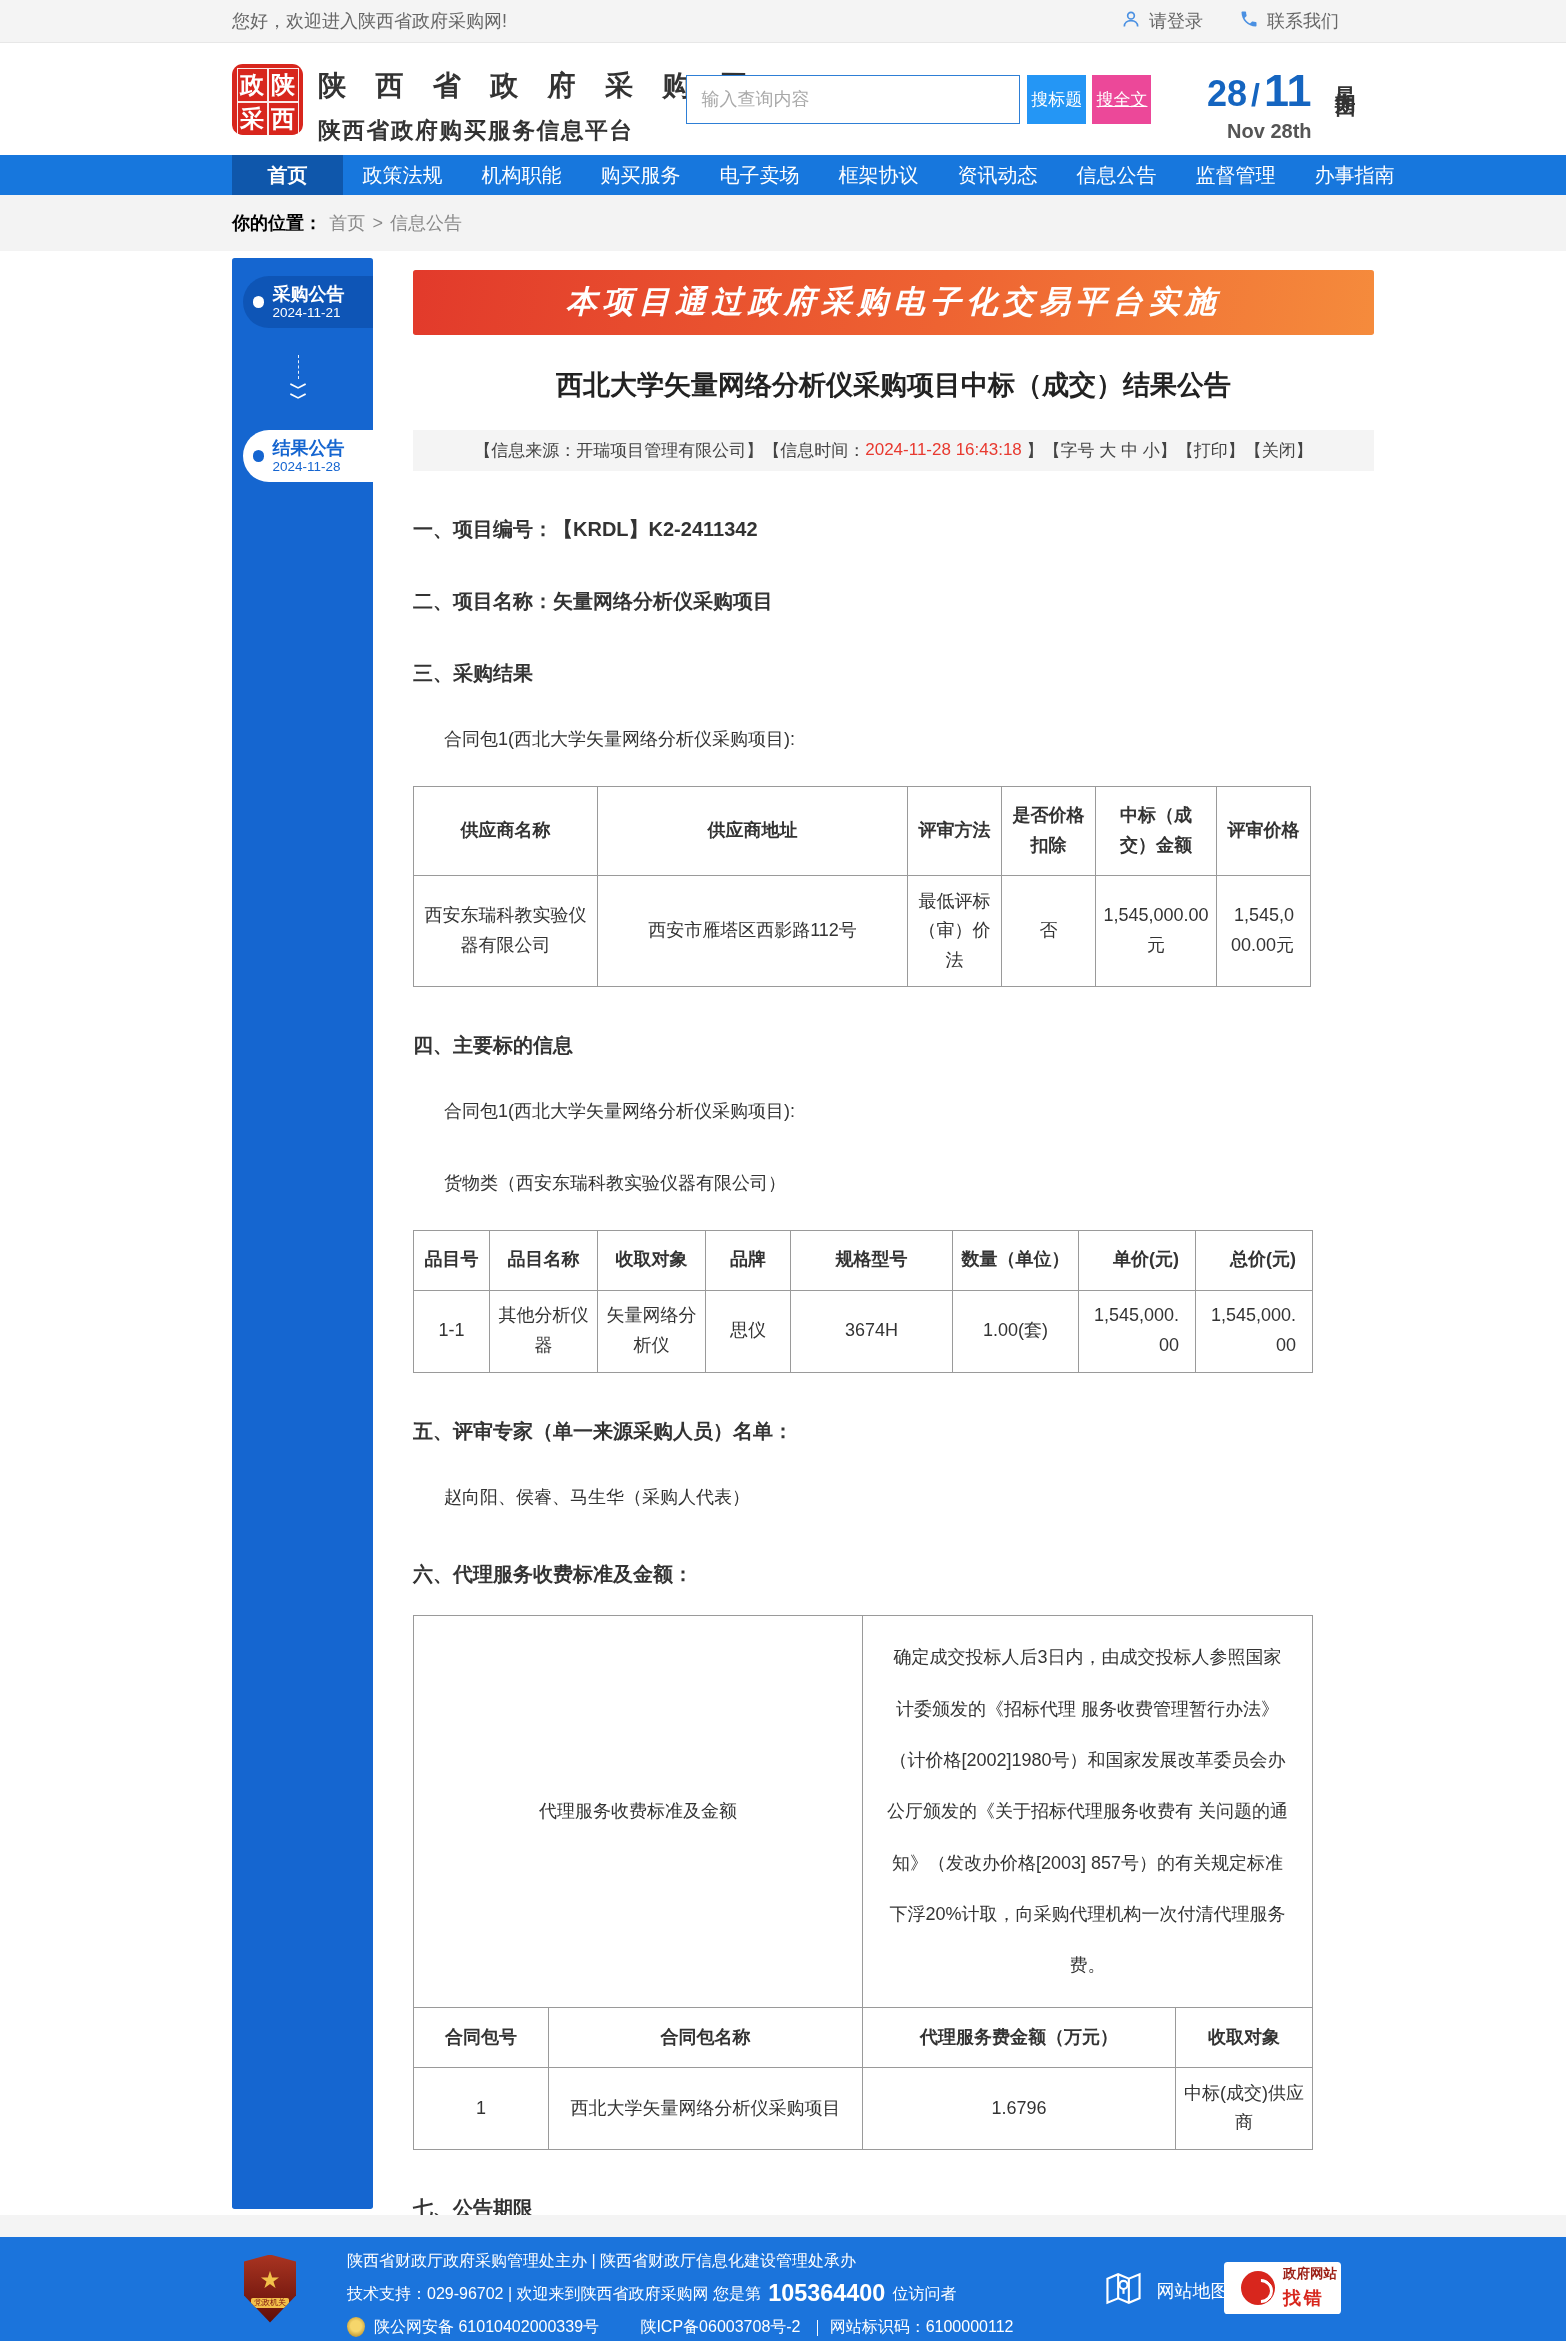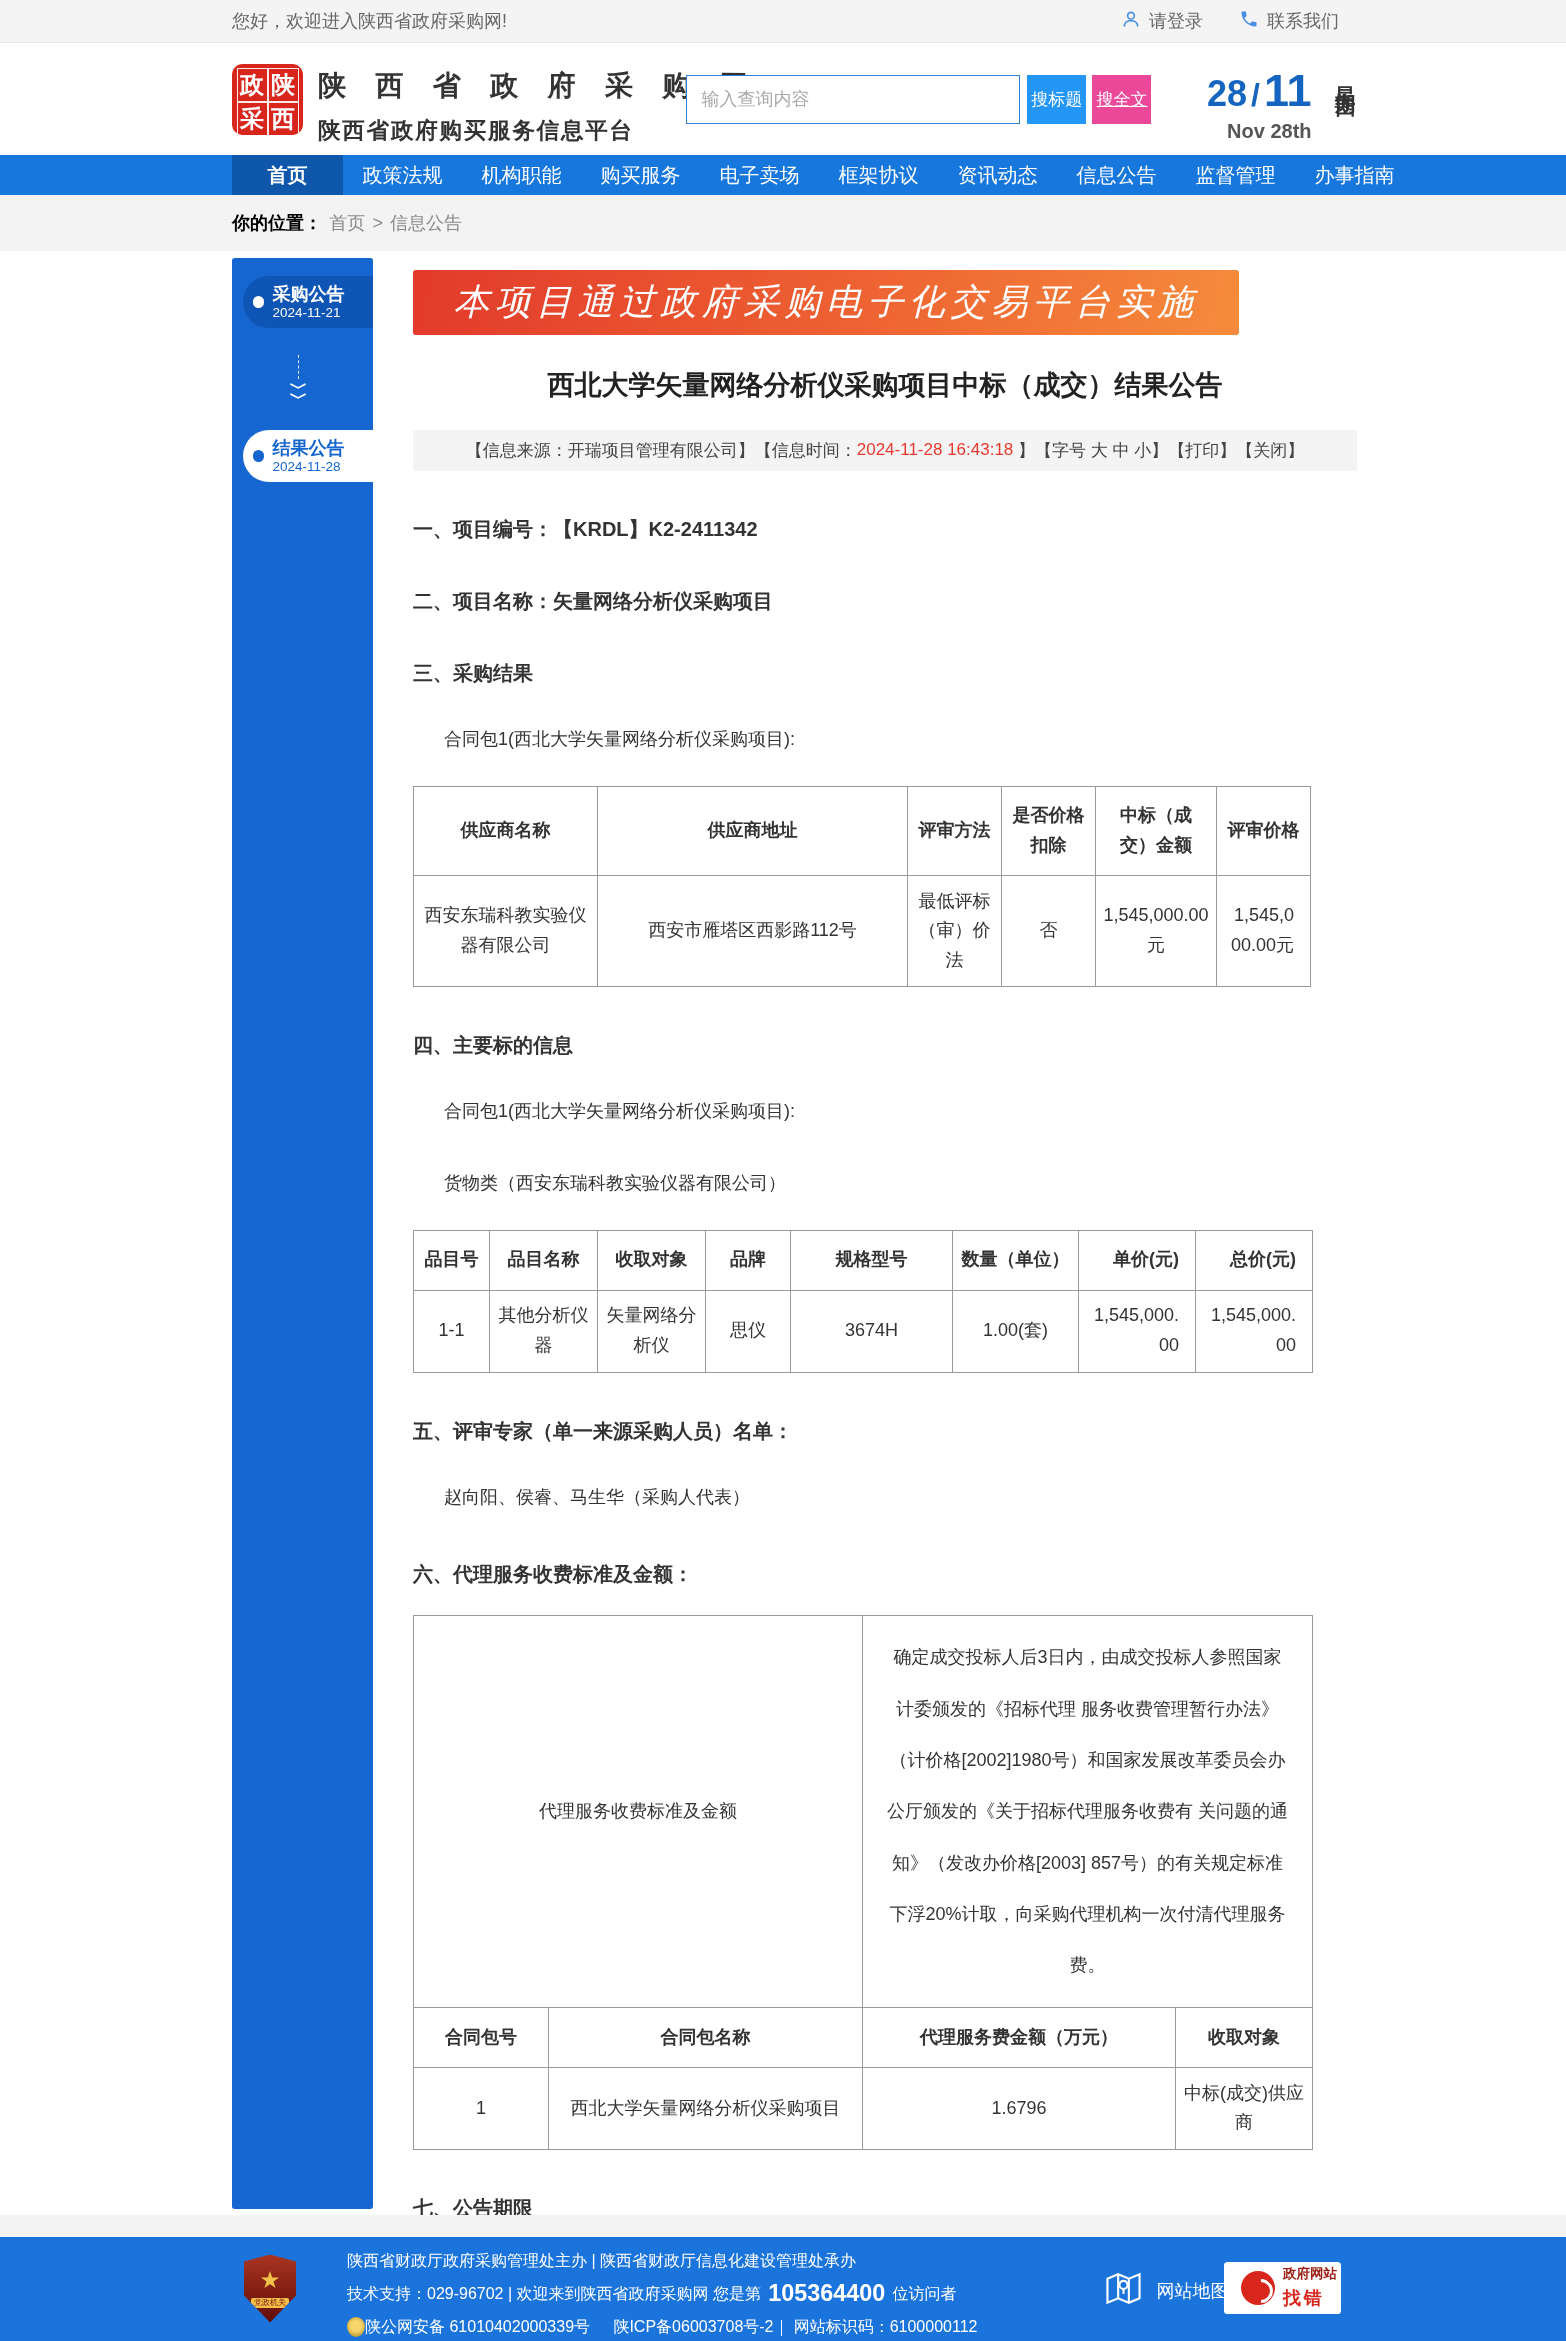--- a/index.html
+++ b/index.html
@@ -59,24 +59,24 @@
   .step2 { background:#ffffff; color:#1565d0; }
   .step2 .dot { background:#1565d0; }
   .step-label { font-size:18px; font-weight:bold; line-height:1.2; }
   .step-date { font-size:13.5px; }
   .timeline-arrow { margin:27px 0 27px 56px; width:21.6px; display:flex; flex-direction:column;
                     align-items:center; color:#fff; }
   .t-dash { height:23.4px; border-left:1.8px dashed rgba(255,255,255,.9); margin-bottom:4.5px; }
   .t-chev { font-size:18px; line-height:10px; font-weight:bold; }
 
   .main { flex:1; margin-left:40px; }
-  .banner { width:826px; height:65px; margin-top:11.7px; border-radius:2.7px;
+  .banner { width:961px; height:65px; margin-top:11.7px; border-radius:2.7px;
             background:linear-gradient(100deg,#e23a2b 0%,#ee6332 55%,#f58b3c 100%);
             display:flex; align-items:center; justify-content:center;
-            color:#fff; font-size:36px; font-weight:normal; font-style:italic; letter-spacing:5.4px; }
+            color:#fff; font-size:31px; font-weight:bold; font-style:italic; letter-spacing:5.4px; }
   .article-title { text-align:center; font-size:27px; font-weight:bold; color:#222; margin-top:32px; }
   .meta { margin-top:27px; height:41px; background:#f4f4f4; display:flex; align-items:center;
           justify-content:center; font-size:17px; color:#444; }
   .meta .time { color:#e8392f; }
   .meta .mctl { cursor:pointer; }
 
   .sec { font-size:20px; font-weight:bold; color:#333; margin-top:45px; }
   .para { font-size:18px; color:#333; margin-top:34px; padding-left:31px; line-height:2.1; }
 
   table { border-collapse:collapse; margin-top:27px; width:898px; table-layout:fixed; }
@@ -92,21 +92,21 @@
   .emblem { position:absolute; left:244px; top:18px; width:52px; height:68px;
             background:linear-gradient(#a93421,#5f0d08);
             clip-path:polygon(50% 0,100% 10%,100% 60%,50% 100%,0 60%,0 10%);
             display:flex; flex-direction:column; align-items:center; justify-content:center; }
   .emblem .star { color:#f3c14a; font-size:23.4px; line-height:1; }
   .emblem .eb-band { margin-top:5.4px; background:#f3c14a; color:#7a1010; font-size:8px;
                      padding:0 2.7px; line-height:10.8px; border-radius:1.8px; white-space:nowrap; }
   .footer-lines { position:absolute; left:347px; top:16px; font-size:16px; line-height:1; }
   .f-line2 { margin-top:13.5px; display:flex; align-items:center; gap:7.2px; }
   .visitors { font-size:23.4px; font-weight:bold; }
-  .f-line3 { margin-top:11.7px; display:flex; align-items:center; }
+  .f-line3 { margin-top:11.7px; display:flex; align-items:center; gap:9px; }
   .police-icon { width:18px; height:20px; flex:none;
                  background:radial-gradient(circle at 50% 45%, #f6d66b 0 38%, #c8a03a 72%);
                  border-radius:50% 50% 50% 50%/46% 46% 54% 54%; }
   .f-gap { display:inline-block; width:23.4px; }
   .sitemap { position:absolute; left:1103px; top:31px; display:flex; align-items:center; gap:12.6px;
              font-size:18px; color:#fff; cursor:pointer; }
   .err-badge { position:absolute; left:1224px; top:25px; width:117px; height:52px; background:#fff;
                border-radius:3.6px; display:flex; align-items:center; padding:0 17px; gap:8px; cursor:pointer; }
   .err-logo { width:34px; height:34px; border-radius:50%; background:#d8261d; position:relative; flex:none; }
   .err-logo::after { content:""; position:absolute; left:8px; top:8px; width:18px; height:18px;

